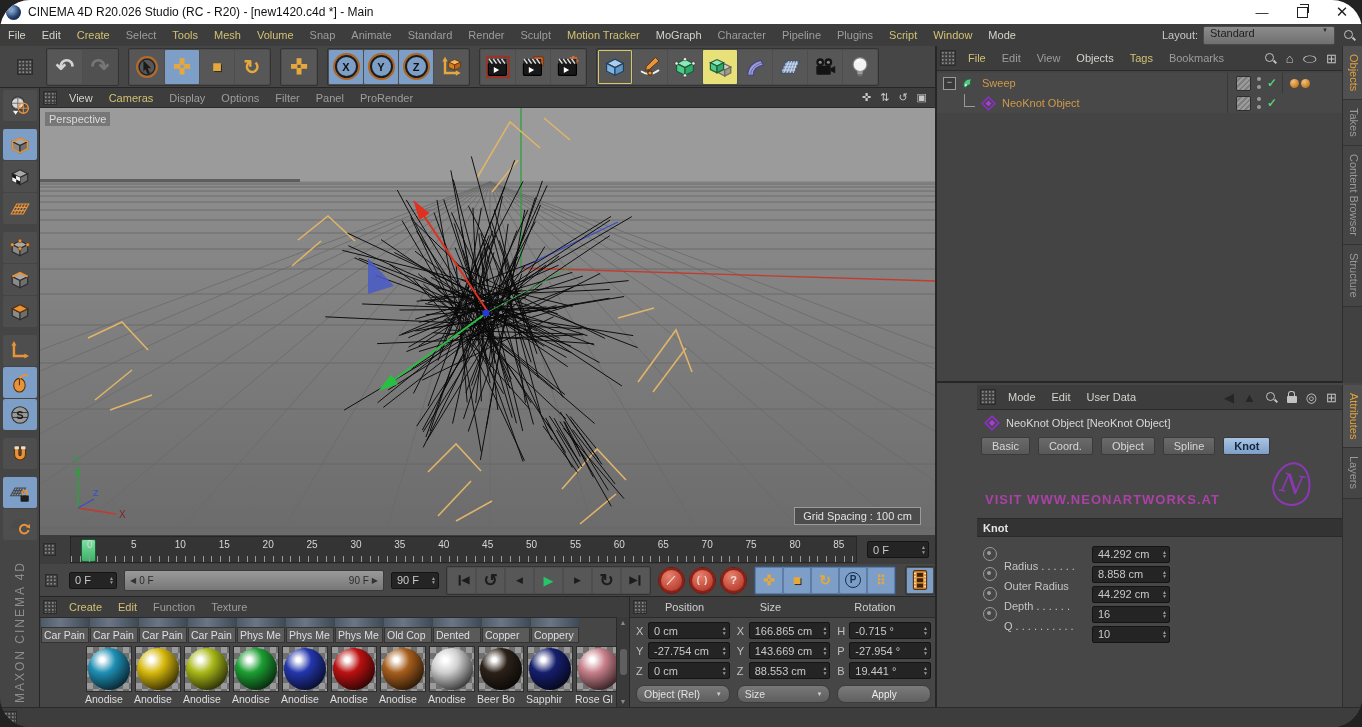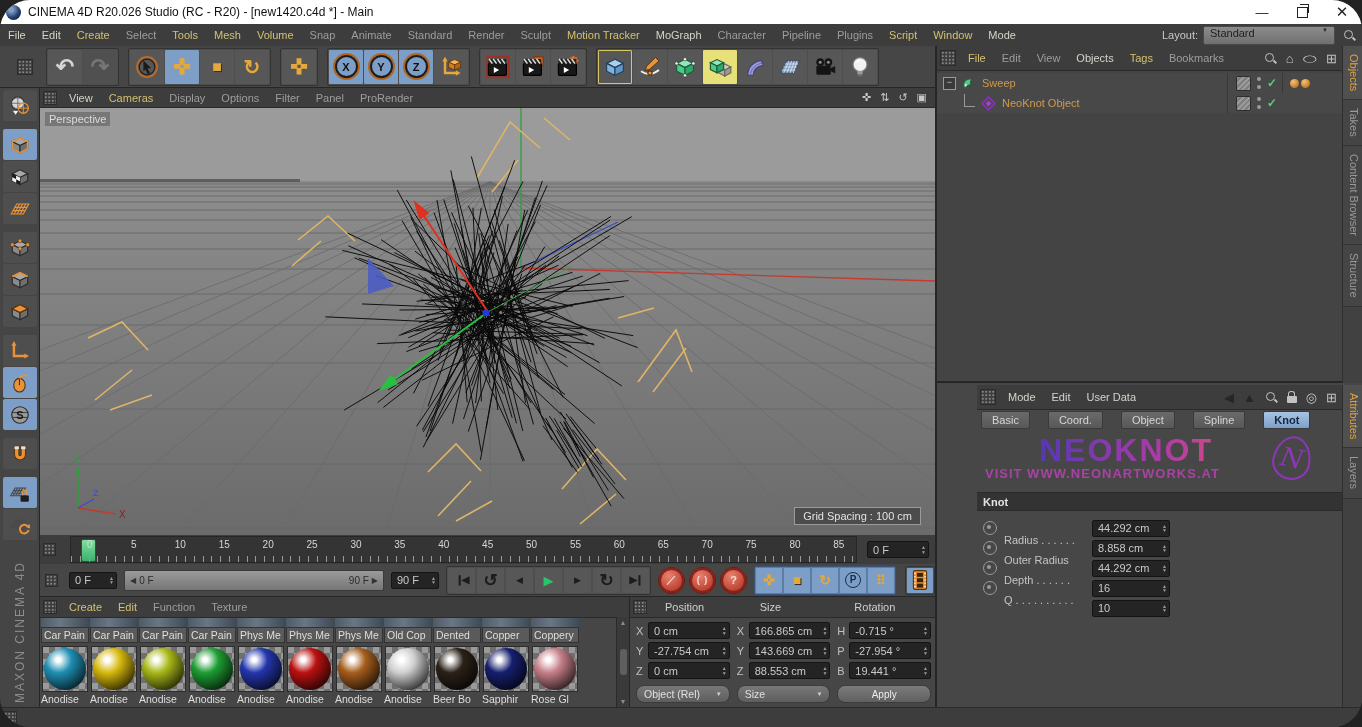--- a/index.html
+++ b/index.html
@@ -83,21 +83,21 @@
   .tog-btn .uglyph{font-size:14px;color:#e6a83c;font-weight:bold;}
   .ic-p_circle{border:1.6px solid #14304e;border-radius:50%;width:14px;height:14px;line-height:13px;text-align:center;font-size:10px !important;color:#14304e !important;}
   .ic-dots{font-size:13px !important;}
   
   #materials{position:absolute;left:40px;top:597px;width:590px;height:110px;background:#464646;border-right:1px solid #262626;box-sizing:border-box;}
   #mat-menubar{height:20px;background:#3d3d3d;border-bottom:1px solid #2a2a2a;display:flex;align-items:center;}
   #mat-top{display:flex;gap:1px;padding:0 1px;height:26px;overflow:hidden;}
   .mat-top-cell{width:48px;flex:0 0 auto;display:flex;flex-direction:column;}
   .mat-sliver{height:9px;background:linear-gradient(90deg,#4e5a66,#6a7684 40%,#3e4a55);}
   .mat-top-label{height:16px;background:#5a5a5a;border:1px solid #333;color:#dedede;font-size:10.5px;text-align:left;padding:1px 2px 0;white-space:nowrap;overflow:hidden;box-sizing:border-box;}
-  #mat-rows{position:relative;display:flex;gap:1px;padding:2px 1px 0;overflow:hidden;height:62px;}
+  #mat-rows{position:relative;display:flex;gap:1px;padding:2px 1px 0;overflow:hidden;height:62px;margin-left:44px;}
   .mat-cell{width:48px;flex:0 0 auto;display:flex;flex-direction:column;align-items:center;}
   .mat-thumb{position:relative;width:46px;height:46px;background-color:#9a9a9a;background-image:linear-gradient(45deg,#6f6f6f 25%,transparent 25%,transparent 75%,#6f6f6f 75%),linear-gradient(45deg,#6f6f6f 25%,transparent 25%,transparent 75%,#6f6f6f 75%);background-size:12px 12px;background-position:0 0,6px 6px;border:1px solid #2c2c2c;box-sizing:border-box;}
   .sphere{position:absolute;left:1px;top:1px;width:42px;height:42px;border-radius:50%;}
   .mat-label{width:48px;height:14px;color:#dedede;font-size:10.5px;padding-top:1px;white-space:nowrap;overflow:hidden;}
   #mat-scroll{position:absolute;right:0;top:20px;bottom:0;width:13px;background:#3a3a3a;border-left:1px solid #2a2a2a;display:flex;flex-direction:column;align-items:center;justify-content:space-between;padding:2px 0;box-sizing:border-box;}
   .scr-arrow{color:#8a8a8a;font-size:7px;}
   #mat-thumb-drag{width:7px;height:26px;background:#5f5f5f;border-radius:3px;}
   
   #coords{position:absolute;left:630px;top:597px;width:305px;height:110px;background:#464646;box-sizing:border-box;}
   #coord-menubar{height:20px;background:#3d3d3d;border-bottom:1px solid #2a2a2a;display:flex;align-items:center;}
@@ -136,21 +136,21 @@
   .vis-dots{position:relative;width:6px;height:14px;}
   .vis-dots::before,.vis-dots::after{content:"";position:absolute;left:1px;width:4px;height:4px;border-radius:50%;background:#9a9a9a;}
   .vis-dots::before{top:1px;}.vis-dots::after{bottom:1px;}
   .om-check{color:#52d273;font-size:12px;font-weight:bold;}
   .om-tags{display:flex;gap:2px;border-left:1px solid #383838;padding-left:7px;height:100%;align-items:center;}
   .tag-ball{width:9px;height:9px;border-radius:50%;background:radial-gradient(circle at 35% 30%,#f2c27c,#c87a24 70%,#7a4510);}
   
   #attr{position:absolute;left:0;top:339px;width:408px;height:342px;box-sizing:border-box;background:#474747;padding-left:40px;}
   #attr-objrow{display:flex;align-items:center;height:26px;padding-left:6px;color:#d8d8d8;}
   #attr-objrow .omicon{width:18px;height:18px;}
-  #attr-tabs{display:flex;gap:18px;padding:1px 4px 3px;}
+  #attr-tabs{display:flex;gap:8px;padding:1px 4px 3px;}
   .atab{padding:2px 10px;background:linear-gradient(#6a6a6a,#585858);border:1px solid #3a3a3a;border-radius:2px;color:#d6d6d6;}
   .atab.active{background:linear-gradient(#a9c4e4,#7e9fc8);color:#13273f;font-weight:bold;}
   #banner{position:relative;height:60px;overflow:hidden;}
   #banner-title{position:absolute;left:62px;top:0;font-size:32px;font-weight:bold;letter-spacing:2px;color:#b040c0;background:linear-gradient(90deg,#5a35c8,#c03ab8 70%,#e04898);-webkit-background-clip:text;background-clip:text;-webkit-text-fill-color:transparent;opacity:.85;}
   #banner-sub{position:absolute;left:8px;top:34px;font-size:13px;font-weight:bold;color:#c43fbd;opacity:.8;letter-spacing:1px;}
   #banner-logo{position:absolute;right:34px;top:4px;width:34px;height:40px;border:2px solid #9a35cc;border-radius:50% 50% 50% 50%/60% 60% 40% 40%;color:#9a35cc;font-size:26px;font-style:italic;font-family:"DejaVu Serif",serif;display:flex;align-items:center;justify-content:center;transform:rotate(12deg);opacity:.85;}
   #attr-section{height:17px;background:#333;border-top:1px solid #2a2a2a;border-bottom:1px solid #2a2a2a;color:#e4e4e4;font-weight:bold;display:flex;align-items:center;padding-left:6px;}
   #attr-params{padding:7px 0 0 6px;}
   .param-row{display:flex;align-items:center;height:20px;}
   .param-circle{position:relative;width:12px;height:12px;border:1.5px solid #9a9a9a;border-radius:50%;margin-right:7px;flex:0 0 auto;}
@@ -1239,29 +1239,34 @@
           </div>
         <div class="pm-right">
           <span class="pm-ico dark">◀</span>
           <span class="pm-ico dark">▲</span>
           <span class="gi-search"></span>
           <span class="gi-lock"></span>
           <span class="pm-ico">◎</span>
           <span class="pm-ico">⊞</span>
         </div>
       </div>
+      <div id="attr-objrow">
+        <svg class="omicon" viewBox="0 0 20 20">
+            <use href="#s-neoknot"></use>
+          </svg>
+        <span>NeoKnot Object [NeoKnot Object]</span>
+      </div>
       <div id="attr-tabs">
           <span class="atab">Basic</span>
           <span class="atab">Coord.</span>
           <span class="atab">Object</span>
           <span class="atab">Spline</span>
           <span class="atab active">Knot</span>
         </div>
       <div id="banner">
-        <span id="banner-title">NEOKNOT</span>
         <span id="banner-sub">VISIT WWW.NEONARTWORKS.AT</span>
         <span id="banner-logo">N</span>
       </div>
       <div id="attr-section">
           <span>Knot</span>
         </div>
       <div id="attr-params">
           <div class="param-row">
             <span class="param-circle"></span>
             <span class="param-label">Radius . . . . . .</span>

